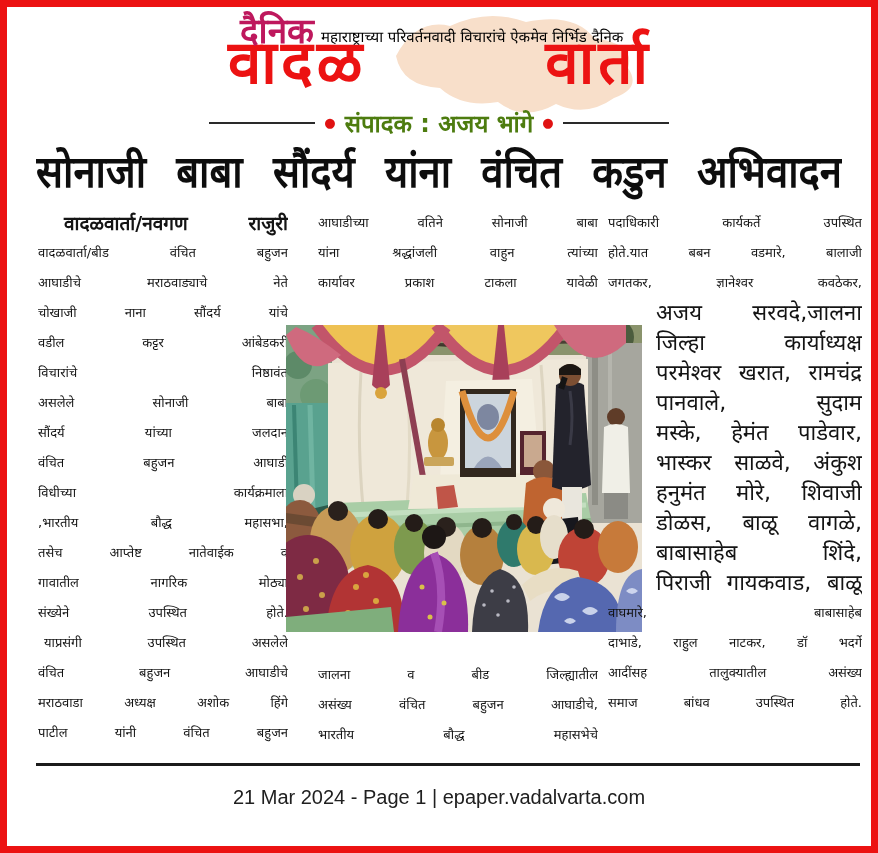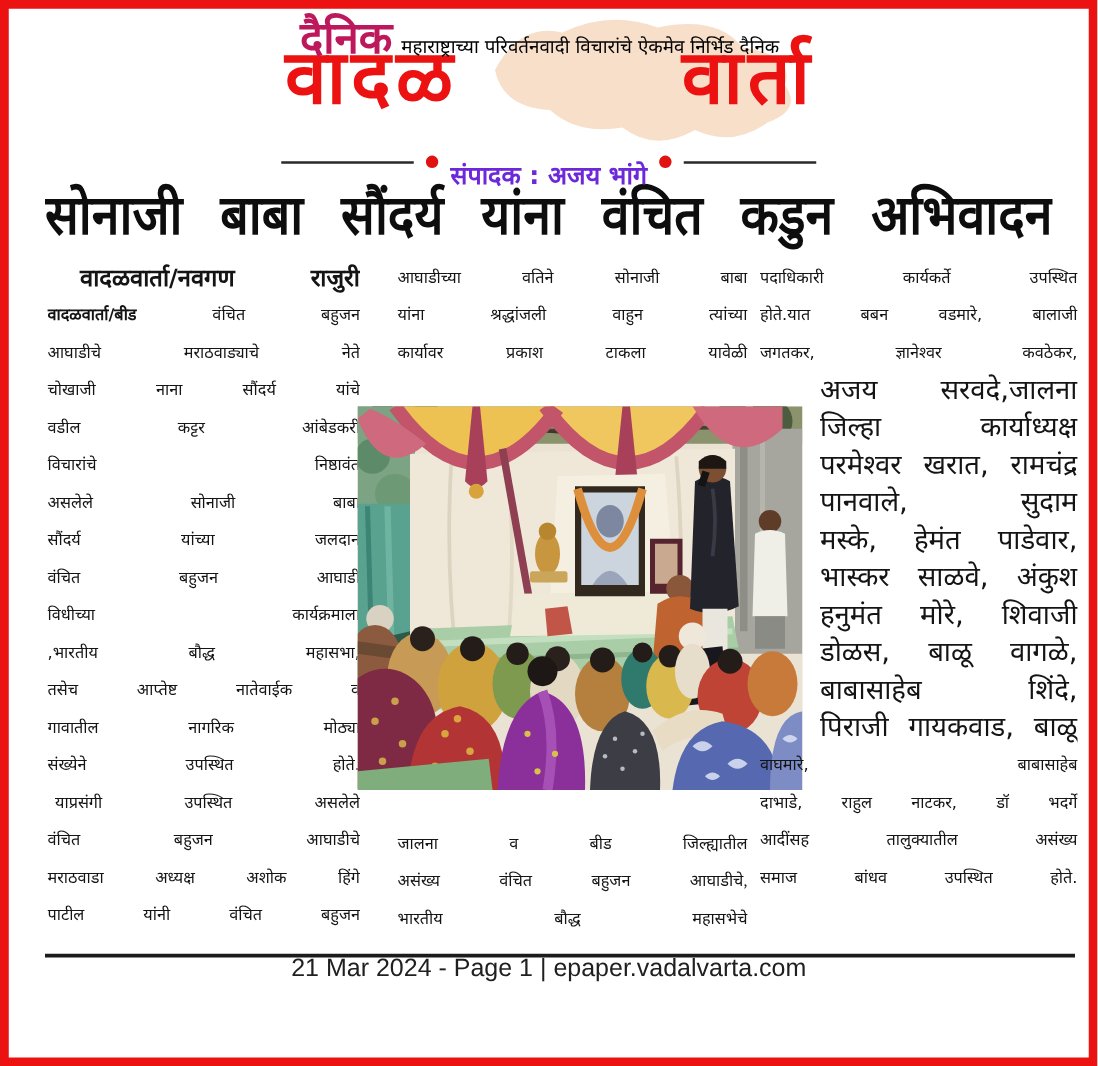--- a/index.html
+++ b/index.html
@@ -8,48 +8,48 @@
   .frame { position:absolute; inset:0; border:7px solid #ec1212; z-index:50; }
 
   
   .daily { position:absolute; left:240px; top:10px; font-size:35px; line-height:42px; font-weight:700; color:#be185d; z-index:3; }
   .tagline { position:absolute; left:321px; top:26px; font-size:15px; font-weight:400; color:#000000; white-space:nowrap; z-index:3; }
   .map-blob { position:absolute; left:378px; top:4px; width:280px; height:118px; z-index:1; }
   .mast-title { position:absolute; left:228px; top:14px; width:424px; font-size:60px; line-height:96px; font-weight:700; color:#ec1212; letter-spacing:4px; text-align:justify; text-align-last:justify; white-space:nowrap; z-index:2; }
   .editor-row { position:absolute; left:0; right:0; top:106px; display:flex; align-items:center; justify-content:center; gap:9px; z-index:3; }
   .editor-row .rule { width:106px; border-top:2px solid #2a2a2a; }
   .editor-row .dot { color:#e01212; font-size:13px; line-height:1; }
-  .editor-row .label { font-size:20px; font-weight:700; color:#6d28d9;margin-top:20px; }
+  .editor-row .label { font-size:24px; font-weight:700; color:#4d7c0f; }
 
   
   .headline { position:absolute; left:36px; top:140px; width:806px; height:58px; overflow:hidden;
               font-size:40px; font-weight:700; color:#0d0d0d; text-align:justify; text-align-last:justify;
               transform:scaleY(1.1); transform-origin:top left; }
 
   
   .line { height:30px; line-height:30px; font-size:13px; color:#141414;
           text-align:justify; text-align-last:justify; overflow:hidden; }
   .col1 { position:absolute; left:38px; top:208px; width:250px; }
   .col2top { position:absolute; left:318px; top:208px; width:280px; }
-  .col2bot { position:absolute; left:318px; top:660px; width:280px;font-family:Liberation Serif, serif; }
+  .col2bot { position:absolute; left:318px; top:660px; width:280px; }
   .col3 { position:absolute; left:608px; top:208px; width:254px; }
   .lead1 { font-weight:700; padding-left:26px; font-size:19px; }
-  .b { font-weight:700; }
+  .b { font-weight:400; }
   .indent6 { padding-left:6px; }
   .col3 .beside { margin-left:48px; font-size:22px; }
 
   
   .photo { position:absolute; left:286px; top:325px; width:356px; height:307px; overflow:hidden; background:#eae2d3; }
   .photo svg { display:block; width:100%; height:100%; }
 
   
   .bottom-rule { position:absolute; left:36px; top:763px; width:824px; height:3px; background:#1b1b1b; }
   .footer1, .footer2 { position:absolute; left:0; right:0; text-align:center;
                        font-family:"Liberation Sans", sans-serif; font-size:20px; color:#202020; }
-  .footer1 { top:764px; }
+  .footer1 { top:786px; }
   .footer2 { top:856px; }
   .hl { background:#b7d3f0; }
 </style>
 </head>
 <body>
 
 <div class="frame"></div>
 
 <div class="map-blob">
   <svg viewBox="0 0 280 118" preserveAspectRatio="none">

